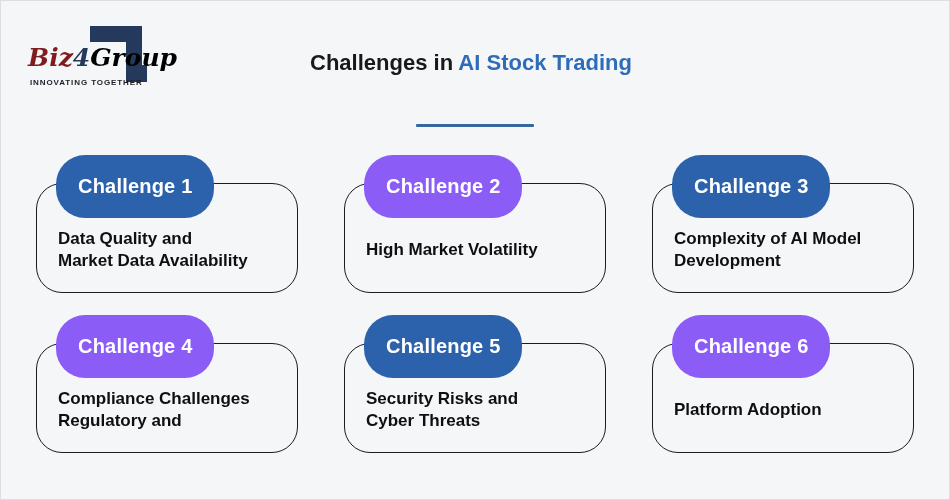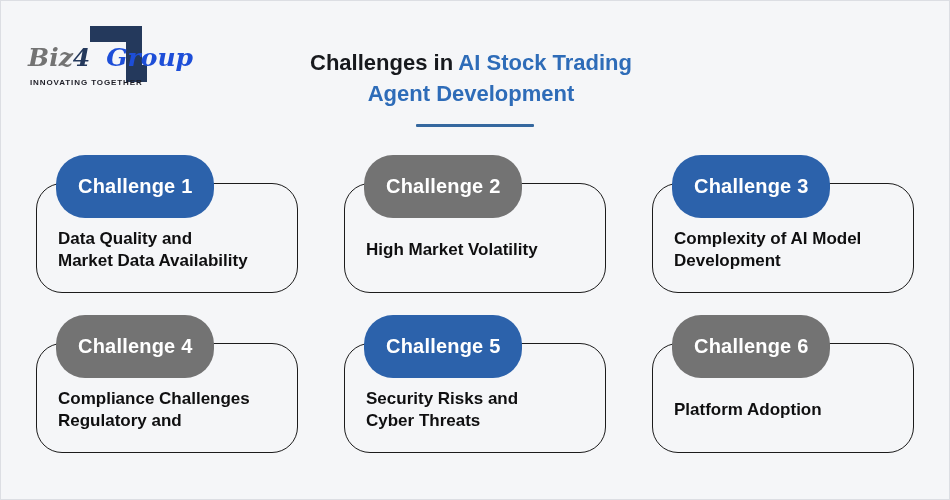--- a/index.html
+++ b/index.html
@@ -15,23 +15,23 @@
   .logo{position:absolute;left:28px;top:26px;width:132px;height:66px;}
   .logo .mark-rect{position:absolute;background:#24395c;}
   .logo .mark-top{left:62px;top:0;width:52px;height:16px;}
   .logo .mark-right{left:98px;top:0;width:16px;height:48px;}
   .logo .mark-foot{left:98px;top:39px;width:21px;height:17px;}
   .logo-text{
     position:absolute;left:0;top:18px;white-space:nowrap;z-index:2;
     font-family:"DejaVu Serif", serif;font-style:italic;font-weight:700;
     font-size:25px;line-height:28px;
   }
-  .logo-text .biz{color:#737373;}
+  .logo-text .biz{color:#7f1d1d;}
   .logo-text .four{color:#24395c;}
-  .logo-text .group{color:#1d4ed8;margin-left:16px;}
+  .logo-text .group{color:#000000;}
   .logo-tagline{
     position:absolute;left:2px;top:52px;z-index:2;
     font-size:8px;font-weight:700;letter-spacing:0.9px;color:#1d1d26;white-space:nowrap;
   }
 
   
   .title{
     position:absolute;top:47px;left:0;right:8px;text-align:center;
     font-size:22px;font-weight:700;color:#17191d;line-height:31px;z-index:1;
   }
@@ -48,21 +48,21 @@
     column-gap:46px;row-gap:22px;
   }
   .cell{position:relative;padding-top:28px;}
   .badge{
     position:absolute;top:0;left:20px;height:57px;z-index:2;
     display:inline-flex;align-items:center;justify-content:center;
     padding:3px 22px;border-radius:29px;
     color:#ffffff;font-size:20px;font-weight:600;letter-spacing:0.2px;white-space:nowrap;
   }
   .badge.dark{background:#2c62ab;}
-  .badge.light{background:#737373;}
+  .badge.light{background:#8b5cf6;}
   .card{
     position:relative;z-index:1;height:110px;box-sizing:border-box;
     border:1.6px solid #1c1c1c;border-radius:26px;background:transparent;
     display:flex;align-items:center;padding:34px 18px 10px 21px;
   }
   .card-text{font-size:17px;font-weight:700;color:#0f0f10;line-height:22px;}
   .card-text .l{display:block;}
 </style>
 </head>
 <body>
@@ -72,21 +72,20 @@
 <div class="logo">
   <div class="mark-rect mark-top"></div>
   <div class="mark-rect mark-right"></div>
   <div class="mark-rect mark-foot"></div>
   <div class="logo-text"><span class="biz">Biz</span><span class="four">4</span><span class="group">Group</span></div>
   <div class="logo-tagline">INNOVATING TOGETHER</div>
 </div>
 
 <div class="title">
   <span>Challenges in </span><span class="hl">AI Stock Trading</span><br>
-  <span class="hl">Agent Development</span>
 </div>
 <div class="title-underline"></div>
 
 <div class="grid">
 
   <div class="cell">
     <div class="badge dark">
       <span>Challenge 1</span>
     </div>
     <div class="card">

